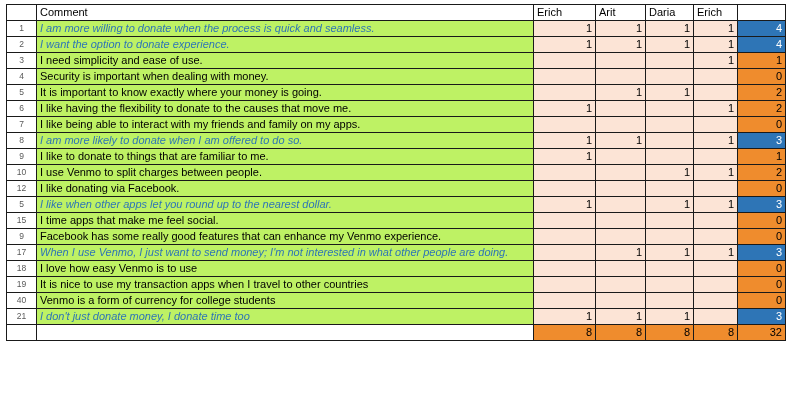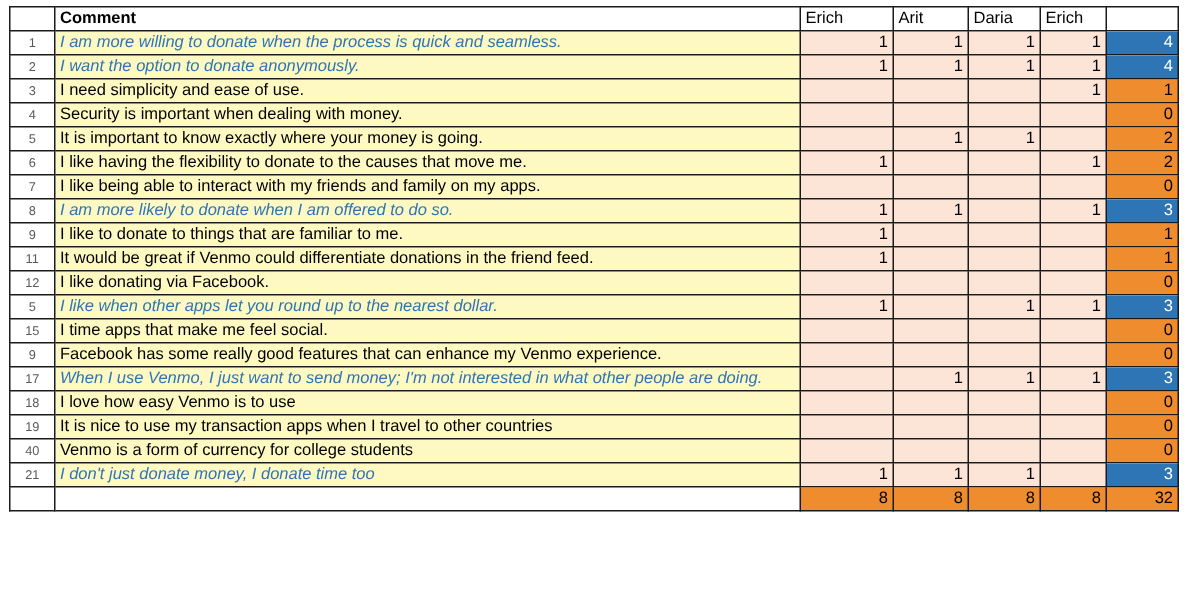--- a/index.html
+++ b/index.html
@@ -24,28 +24,28 @@
     font-size: 11px;
     height: 15px;
     line-height: 15px;
     padding: 0 3px;
     white-space: nowrap;
     overflow: hidden;
     font-weight: normal;
     text-align: left;
     box-sizing: content-box;
   }
-  th.comment-h { font-weight: bold; }
+  th.comment-h { font-weight: normal; }
   td.num {
     font-size: 8.5px;
     color: #595959;
     text-align: center;
     padding: 0 1px;
   }
-  td.comment { color: #000; background: #fef9c3; }
+  td.comment { color: #000; background: #bef264; }
   td.comment.hl {
     color: #2e75b6;
     font-style: italic;
   }
   td.val {
     background: #fce4d6;
     text-align: right;
   }
   td.total-orange {
     background: #ef8c2d;
@@ -89,21 +89,21 @@
           <td class="num">1</td>
           <td class="comment hl">I am more willing to donate when the process is quick and seamless.</td>
           <td class="val">1</td>
           <td class="val">1</td>
           <td class="val">1</td>
           <td class="val">1</td>
           <td class="total-blue">4</td>
         </tr>
         <tr>
           <td class="num">2</td>
-          <td class="comment hl">I want the option to donate anonymously.</td>
+          <td class="comment hl">I want the option to donate experience.</td>
           <td class="val">1</td>
           <td class="val">1</td>
           <td class="val">1</td>
           <td class="val">1</td>
           <td class="total-blue">4</td>
         </tr>
         <tr>
           <td class="num">3</td>
           <td class="comment">I need simplicity and ease of use.</td>
           <td class="val"></td>
@@ -160,27 +160,27 @@
         <tr>
           <td class="num">9</td>
           <td class="comment">I like to donate to things that are familiar to me.</td>
           <td class="val">1</td>
           <td class="val"></td>
           <td class="val"></td>
           <td class="val"></td>
           <td class="total-orange">1</td>
         </tr>
         <tr>
-          <td class="num">11</td>
-          <td class="comment">It would be great if Venmo could differentiate donations in the friend feed.</td>
-          <td class="val">1</td>
-          <td class="val"></td>
-          <td class="val"></td>
-          <td class="val"></td>
-          <td class="total-orange">1</td>
+          <td class="num">10</td>
+          <td class="comment">I use Venmo to split charges between people.</td>
+          <td class="val"></td>
+          <td class="val"></td>
+          <td class="val">1</td>
+          <td class="val">1</td>
+          <td class="total-orange">2</td>
         </tr>
         <tr>
           <td class="num">12</td>
           <td class="comment">I like donating via Facebook.</td>
           <td class="val"></td>
           <td class="val"></td>
           <td class="val"></td>
           <td class="val"></td>
           <td class="total-orange">0</td>
         </tr>

